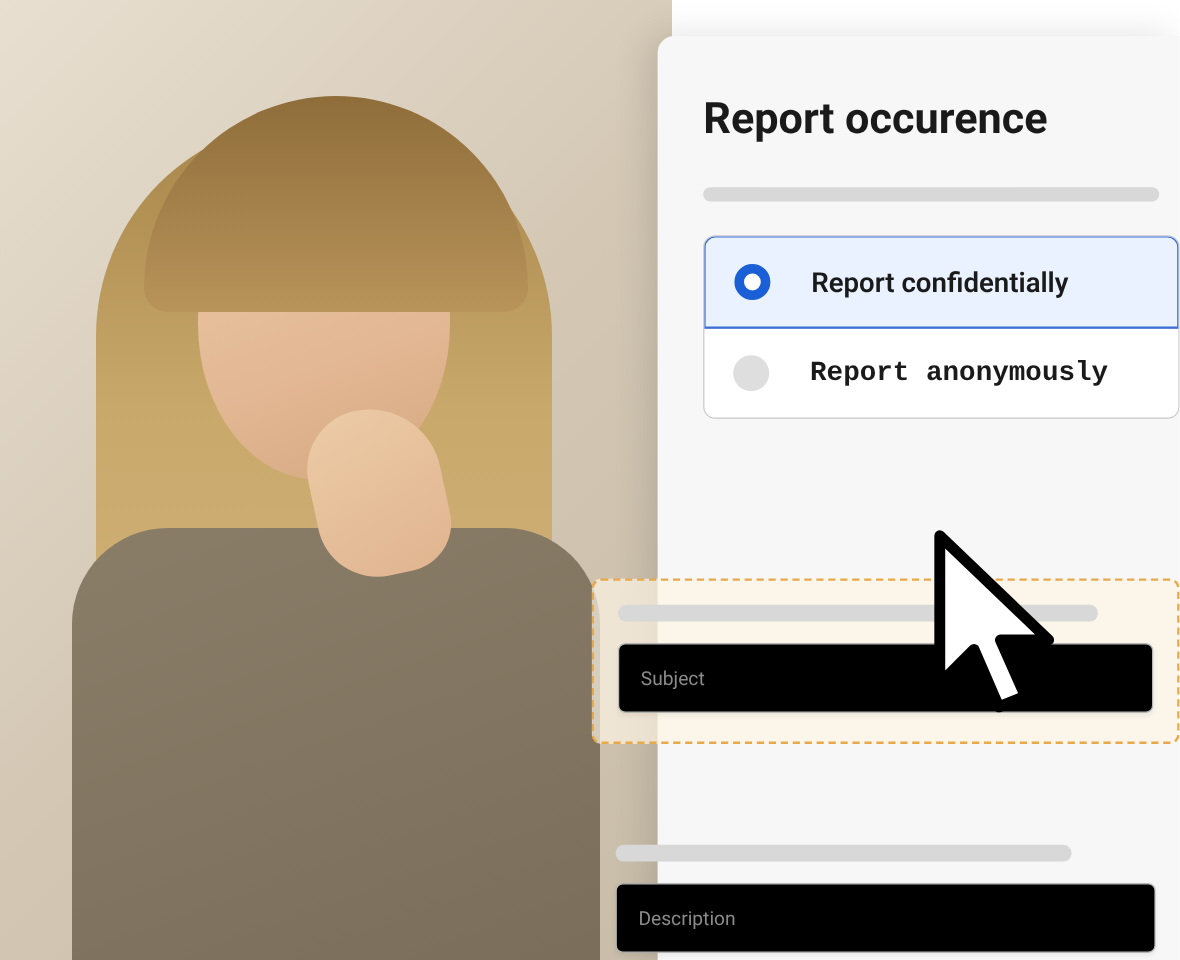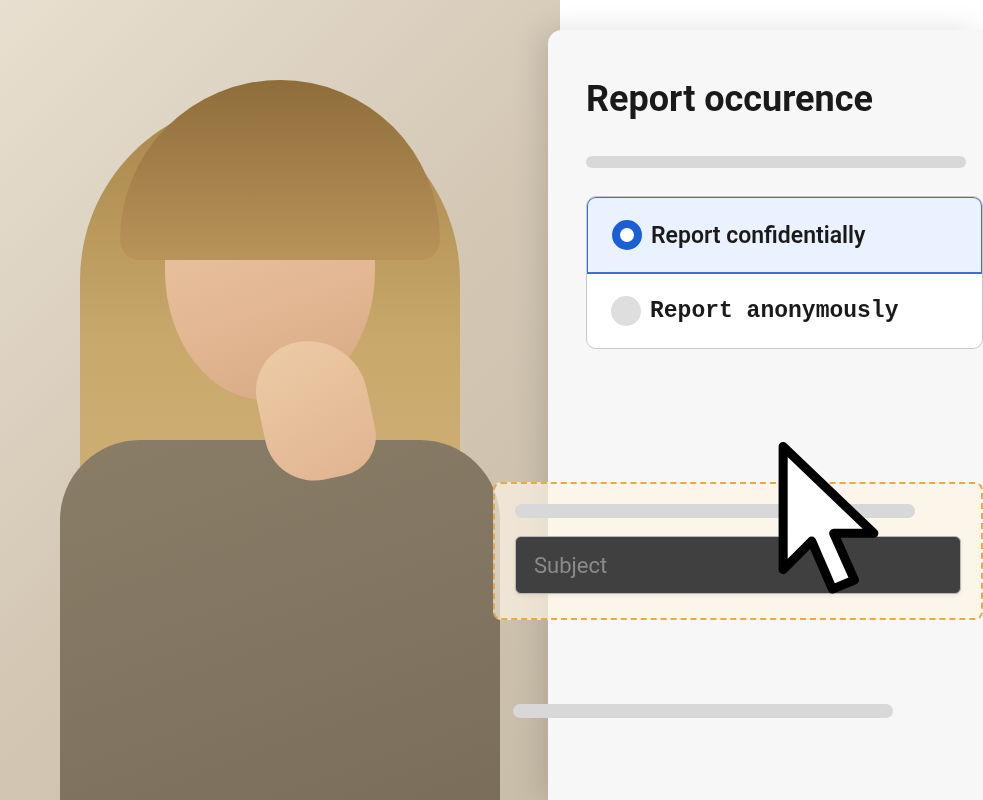--- a/index.html
+++ b/index.html
@@ -102,21 +102,21 @@
     .radio-group {
       border: 1px solid #c8c8c8;
       border-radius: 10px;
       overflow: hidden;
       width: 397px;
       background: #fff;
     }
     .radio-option {
       display: flex;
       align-items: center;
-      gap: 9px;
+      gap: 34px;
       padding: 22px 24px;
       cursor: pointer;
       font-size: 23px;
       font-weight: 600;
       color: #1a1a1a;
     }
     .radio-option.selected {
       background: #eaf2ff;
       border: 2px solid #3b6fd6;
       border-radius: 10px 10px 0 0;
@@ -161,25 +161,25 @@
       height: 14px;
       background: #d8d8d8;
       border-radius: 7px;
       margin-bottom: 18px;
     }
     .fs1 { width: 400px; }
     .fs2 { width: 380px; }
     .input-box {
       width: 100%;
       height: 58px;
-      background: #404040;
+      background: #000000;
       border: 1px solid #b8b8b8;
       border-radius: 6px;
       padding: 0 18px;
-      font-size: 22px;
+      font-size: 16px;
       color: #8a8a8a;
       display: flex;
       align-items: center;
       box-shadow: 0 2px 4px rgba(0,0,0,0.06);
     }
     .cursor-overlay {
       position: absolute;
       top: 440px;
       left: 770px;
       width: 130px;
@@ -217,18 +217,21 @@
 
   <div class="form-section highlight-section">
     <div class="field-skeleton fs1"></div>
     <div class="input-box">
       <span>Subject</span>
     </div>
   </div>
 
   <div class="form-section normal-section">
     <div class="field-skeleton fs2"></div>
+    <div class="input-box">
+      <span>Description</span>
+    </div>
   </div>
 </div>
 
 <svg class="cursor-overlay" viewBox="0 0 100 135">
   <path d="M 10 5 L 10 100 L 32 78 L 48 115 L 65 108 L 49 72 L 80 72 Z" fill="#ffffff" stroke="#000000" stroke-width="7" stroke-linejoin="round"></path>
 </svg>
 
 </body></html>

